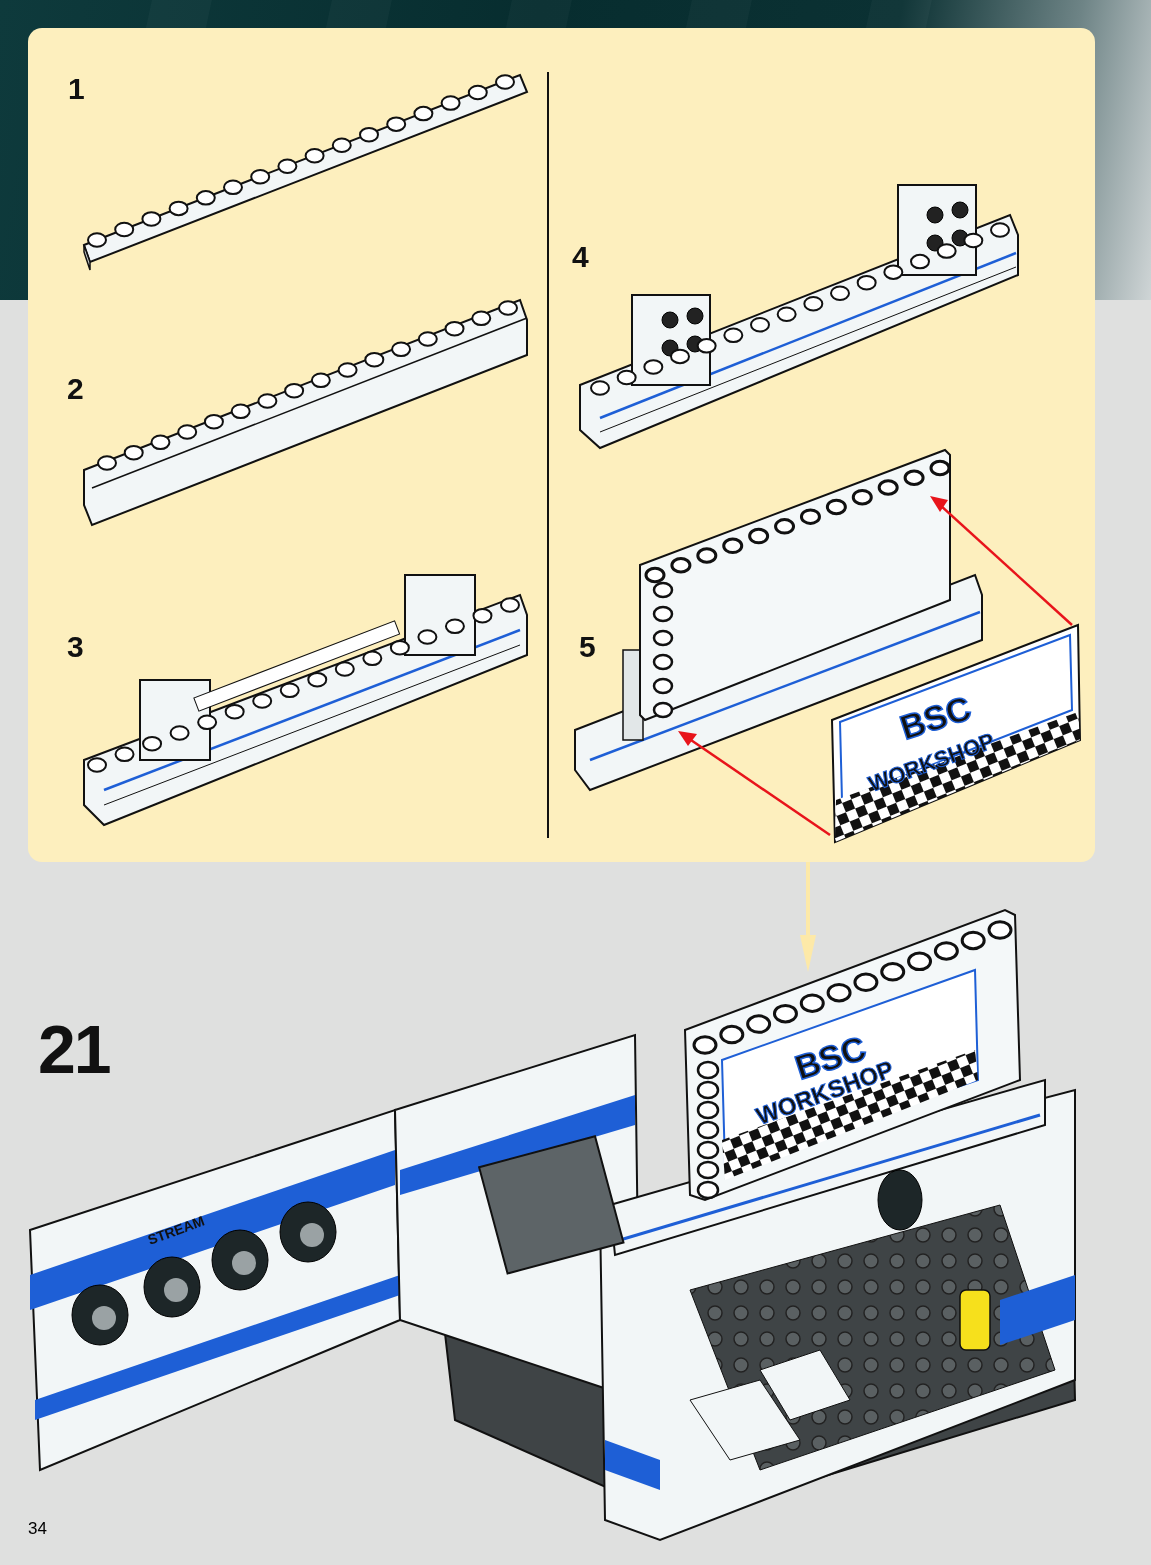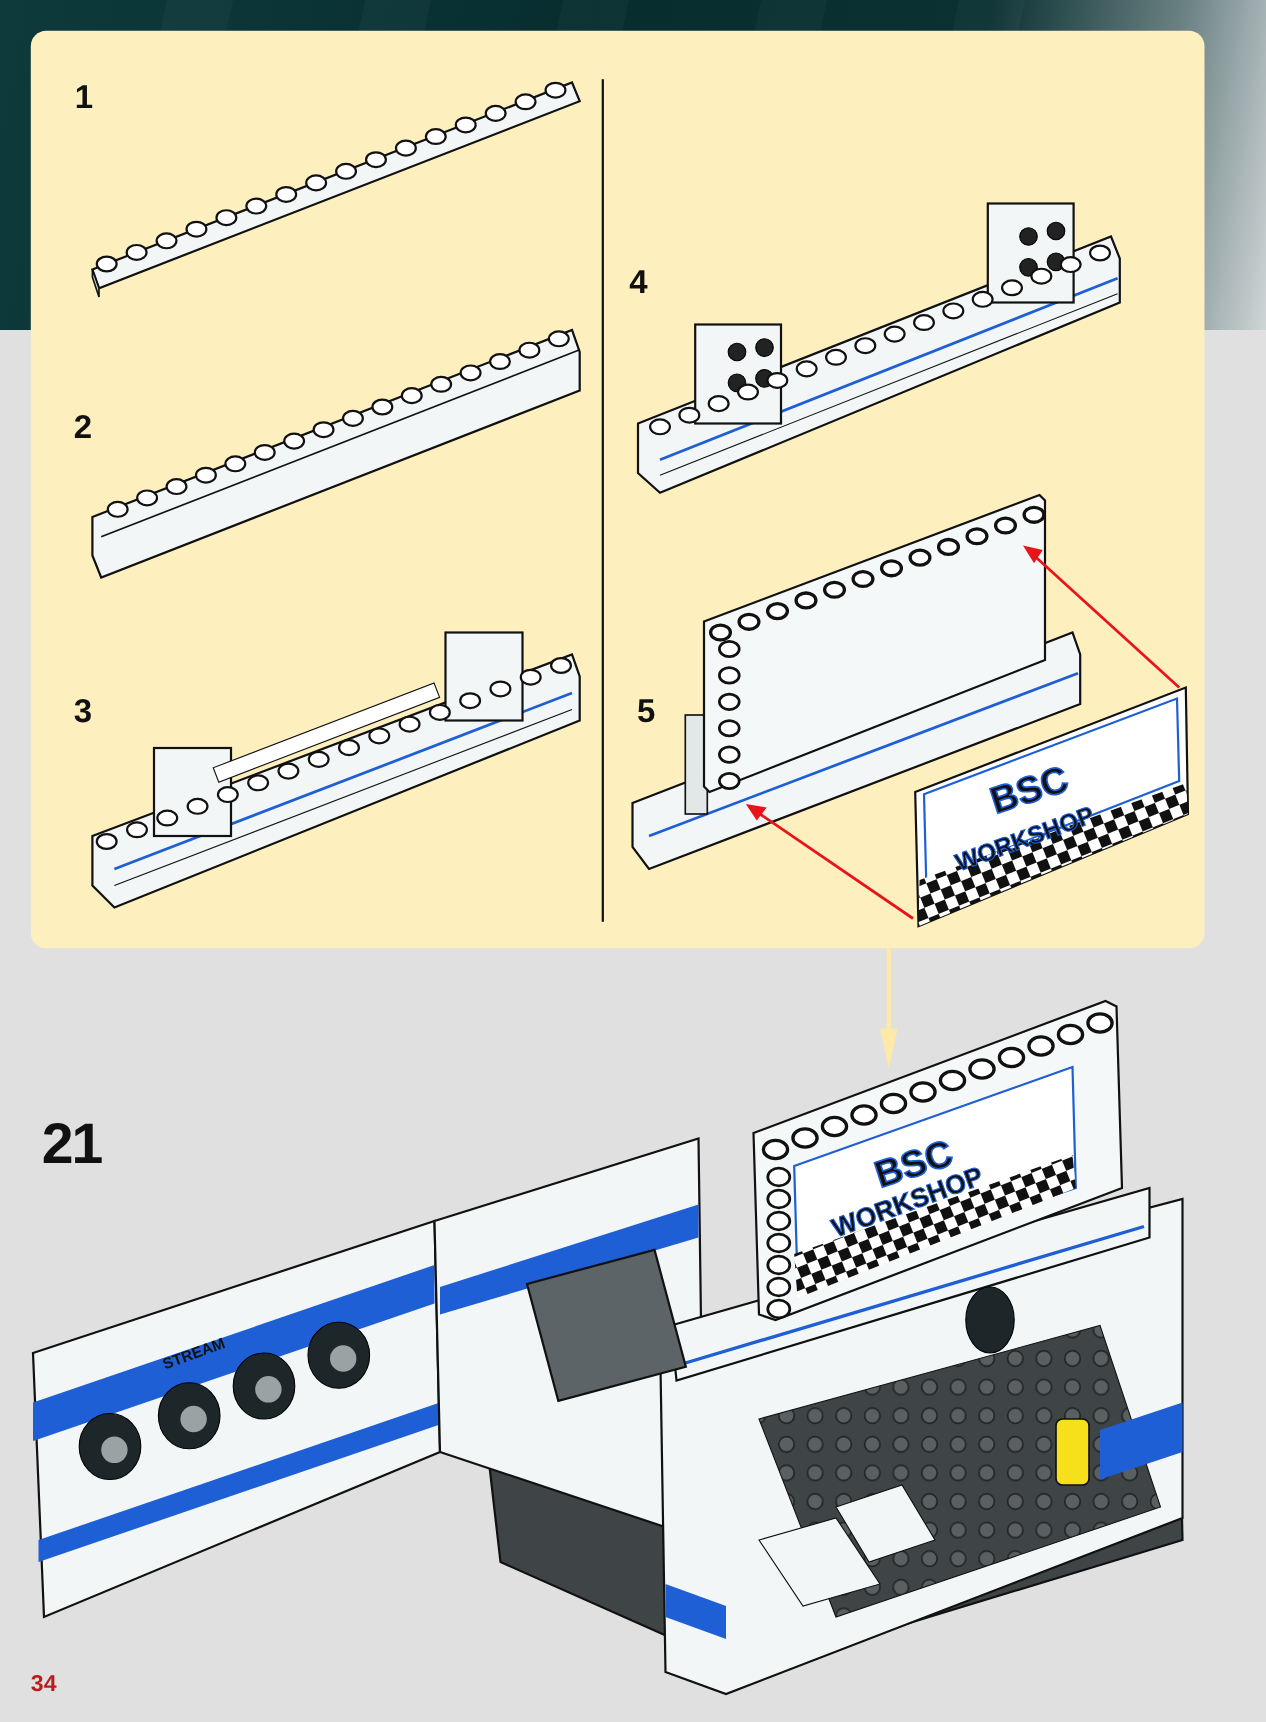--- a/index.html
+++ b/index.html
@@ -20,24 +20,24 @@
       position: absolute; left: 28px; top: 28px; width: 1067px; height: 834px;
       background: #fdefbe; border-radius: 14px;
     }
     .divider {
       position: absolute; left: 547px; top: 72px; width: 2px; height: 766px; background: #111;
     }
     .step-num {
       position: absolute; font-weight: bold; font-size: 30px; color: #111;
     }
     .main-step {
-      position: absolute; left: 38px; top: 1010px; font-weight: bold; font-size: 52px; color: #111; letter-spacing: -2px;
+      position: absolute; left: 38px; top: 1010px; font-weight: bold; font-size: 68px; color: #111; letter-spacing: -2px;
     }
     .page-num {
-      position: absolute; left: 28px; top: 1519px; font-weight: bold; font-size: 21px; color: #b91c1c;
+      position: absolute; left: 28px; top: 1519px; font-weight: normal; font-size: 17px; color: #000000;
     }
     svg { position: absolute; left: 0; top: 0; }
   </style>
 </head>
 <body>
 
 <div class="header-band">
   <div class="stripe" style="left:120px"></div>
   <div class="stripe" style="left:300px"></div>
   <div class="stripe" style="left:480px"></div>

